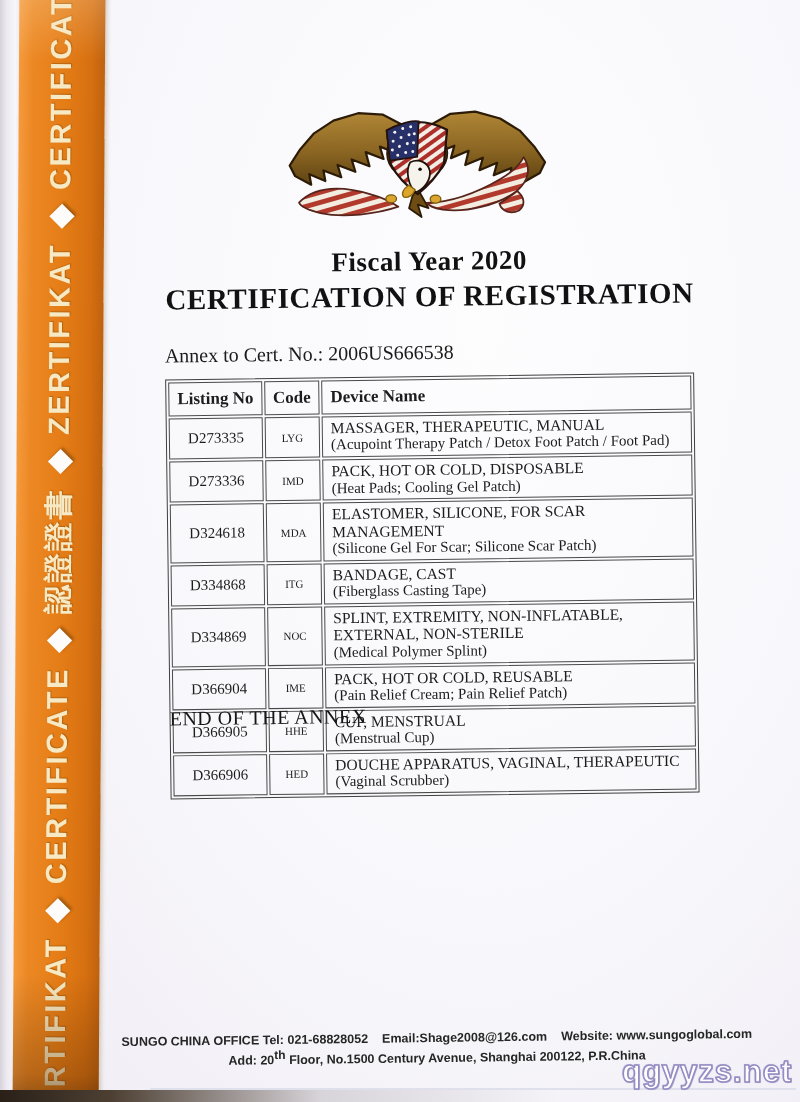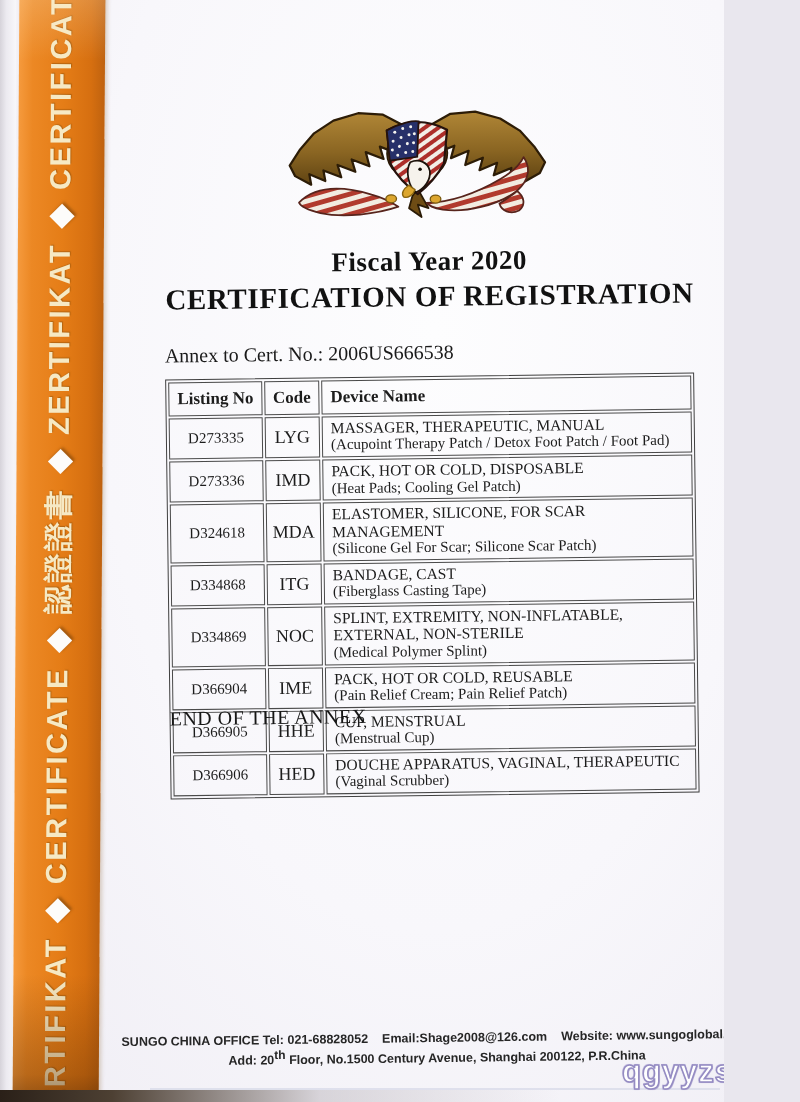--- a/index.html
+++ b/index.html
@@ -1,19 +1,19 @@
 <!DOCTYPE html>
 <html><head>
 <meta charset="utf-8">
 <style>
   * { margin:0; padding:0; box-sizing:border-box; }
   html,body { width:800px; height:1102px; }
   body { font-family:"Liberation Serif", serif; background:#e9e7ee; overflow:hidden; }
 
-  .sheet { position:absolute; left:0; top:0; width:724px; height:1102px; overflow:hidden;
+  .sheet { position:absolute; left:0; top:0; width:800px; height:1102px; overflow:hidden;
     background: radial-gradient(ellipse at 60% 30%, #fdfdfe 0%, #f8f7fb 55%, #efedf4 100%); }
 
   
   .left-edge { position:absolute; left:0; top:0; bottom:0; width:16px;
     background:linear-gradient(to right,#d6d3da 0%,#eceaf0 40%,#f8f7fa 100%); }
   .bottom-edge { position:absolute; left:0; bottom:0; width:800px; height:12px;
     background:linear-gradient(to right, #2a2018 0%, #4d4033 14%, rgba(180,174,180,.45) 40%, rgba(230,228,233,0) 70%); }
   .bottom-line { position:absolute; left:150px; right:4px; top:1088px; height:2px;
     background:#d7dae8; opacity:.75; }
 
@@ -45,21 +45,21 @@
   .annex-line { position:absolute; left:167px; top:341px; font-size:20px; color:#1a1a1a; }
 
   table.devices { position:absolute; left:167px; top:376px; width:529px;
     border-collapse:separate; border-spacing:2px; border:1px solid #3f3f3f;
     color:#1c1c1c; }
   table.devices th, table.devices td { border:1px solid #4a4a4a; }
   th.col-listing { width:94px; font-size:17px; font-weight:bold; text-align:center; height:34px; }
   th.col-code { width:55px; font-size:17px; font-weight:bold; text-align:center;margin-left:36px; }
   th.col-device { font-size:17px; font-weight:bold; text-align:left; padding-left:8px; }
   td.cell-listing { text-align:center; font-size:15px; }
-  td.cell-code { text-align:center; font-size:18px; }
+  td.cell-code { text-align:center; font-size:11px; }
   td.cell-device { padding:2px 6px 3px 8px; }
   .device-name { font-size:15.5px; line-height:1.12; }
   .device-detail { font-size:15px; line-height:1.12; }
 
   .end-note { position:absolute; left:167px; top:704px; font-size:20px; letter-spacing:.5px; color:#161616; }
 
   .footer { position:absolute; left:100px; top:1031px; width:660px; text-align:center;
     font-family:"Liberation Sans", sans-serif; font-weight:bold; font-size:12.5px; color:#262626; line-height:1.2; }
   .footer .gap { display:inline-block; width:14px; }
   .footer sup { font-size:12px; vertical-align:super; }

